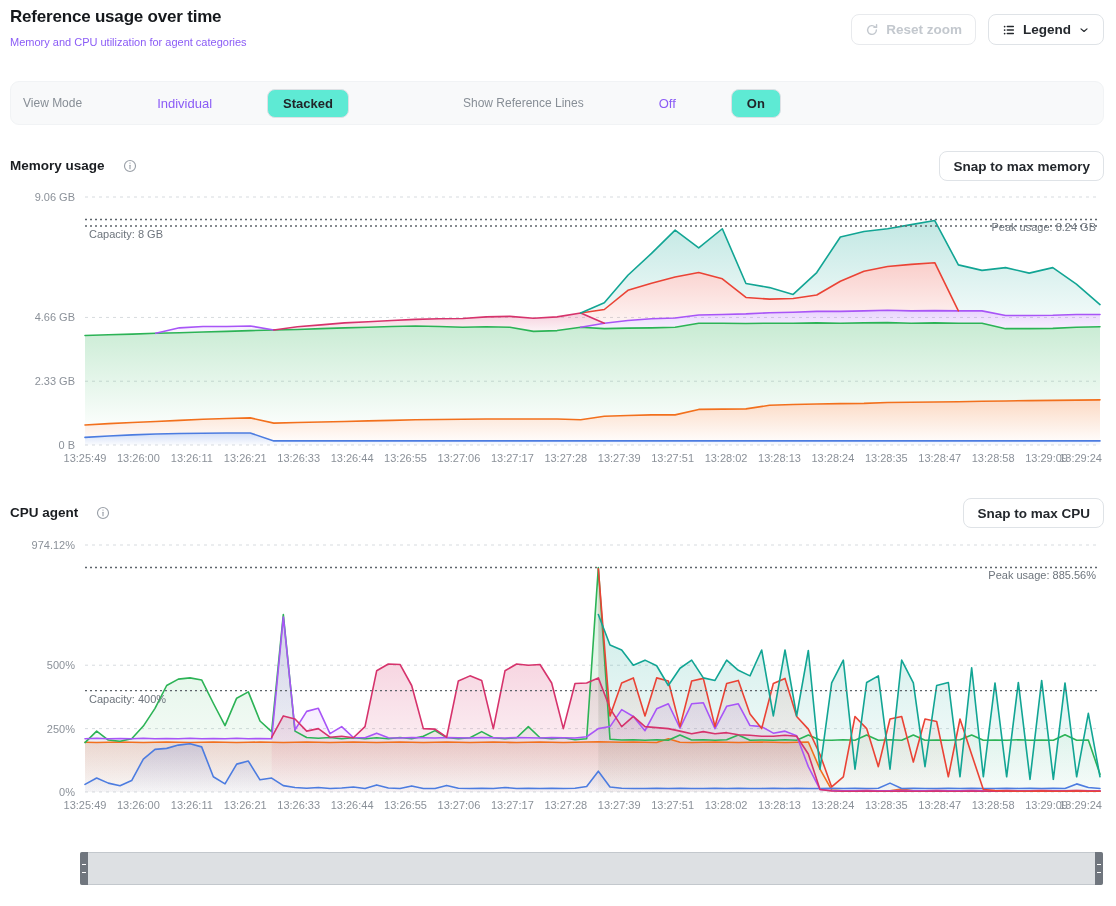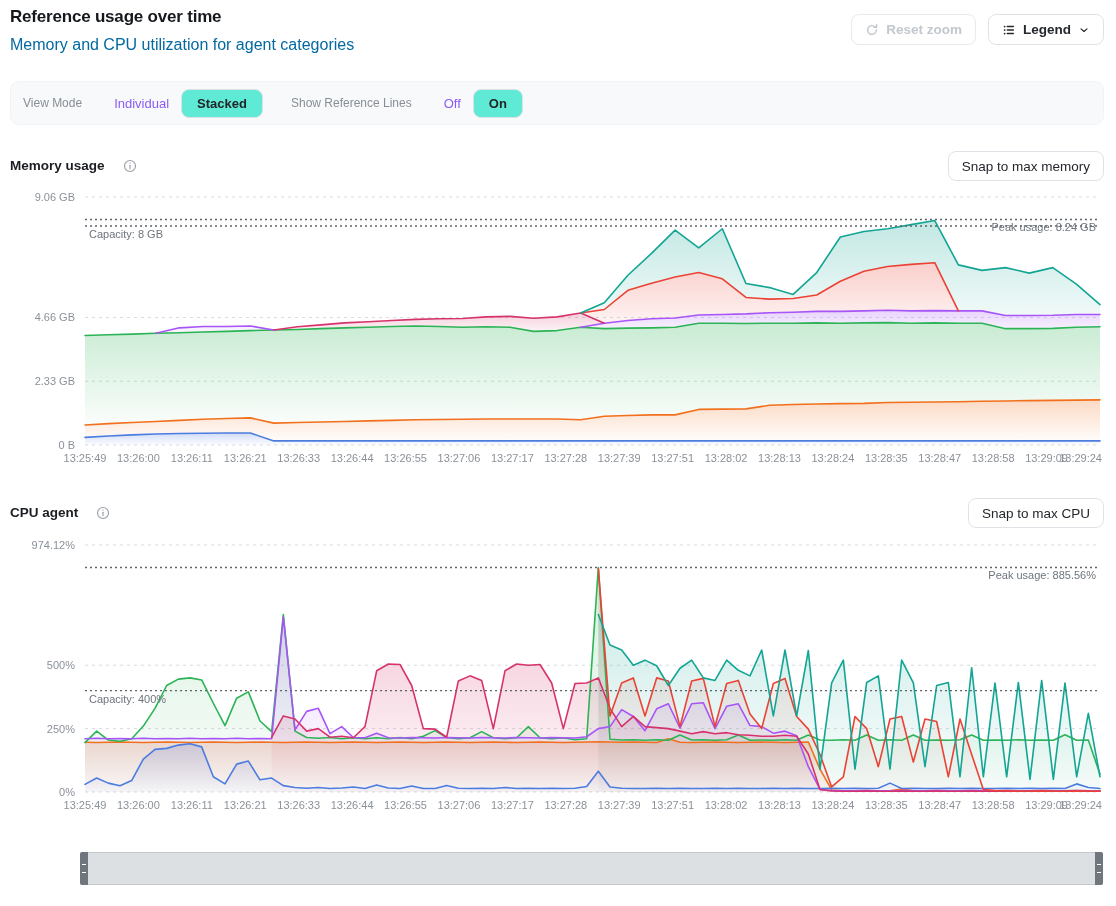--- a/index.html
+++ b/index.html
@@ -1,31 +1,31 @@
 <!DOCTYPE html>
 <html><head>
 <meta charset="utf-8">
 <style>
   html,body{margin:0;padding:0;background:#fff;}
   body{position:relative;width:1116px;height:906px;font-family:"Liberation Sans","DejaVu Sans",sans-serif;color:#212529;overflow:hidden;}
   .abs{position:absolute;}
   .page-title{left:10px;top:7px;font-size:17px;font-weight:700;color:#15181c;letter-spacing:-.2px;}
-  .page-subtitle{left:10px;top:36px;font-size:16px;color:#0369a1;}
+  .page-subtitle{left:10px;top:36px;font-size:11px;color:#8b5cf6;}
   .top-btns{right:12px;top:14px;display:flex;gap:12px;}
   .btn{display:flex;align-items:center;gap:7px;height:31px;padding:2px 13px;background:#fff;border:1px solid #dfe3e7;border-radius:8px;font-size:13.5px;font-weight:600;color:#24282d;cursor:pointer;box-sizing:border-box;white-space:nowrap;}
   .btn.disabled{color:#c3c8ce;border-color:#e8eaed;cursor:default;}
   .btn .ic{display:flex;align-items:center;}
-  .toolbar{left:10px;top:81px;width:1094px;height:44px;background:#f8f9fa;border:1px solid #f1f3f5;border-radius:9px;display:flex;align-items:center;padding:0 12px;box-sizing:border-box;}
+  .toolbar{left:10px;top:81px;width:1094px;height:44px;background:#f8f9fa;border:1px solid #f1f3f5;border-radius:9px;display:flex;align-items:center;padding:0 12px;box-sizing:border-box;gap:43px;}
   .bar-label{font-size:12px;color:#878e96;margin-right:20px;}
   .txt-opt{font-size:13px;color:#8b5cf6;padding:6px 12px;cursor:pointer;}
   .pill{font-size:13px;color:#212529;background:#5eead4;border:1px solid #dde1e5;border-radius:8px;padding:6px 15px;cursor:pointer;font-weight:bold;}
   .gap28{width:28px;}
   .sec-head{left:0;width:1116px;height:32px;}
   .sec-title{position:absolute;left:10px;top:7px;display:flex;align-items:center;gap:18px;font-size:13.5px;font-weight:700;color:#1a1d21;}
-  .snap-btn{position:absolute;right:12px;top:0;height:30px;display:flex;align-items:center;padding:8px 13px;background:#fff;border:1px solid #dfe3e7;border-radius:8px;font-size:13.5px;font-weight:400;color:#24282d;cursor:pointer;box-sizing:border-box;}
+  .snap-btn{position:absolute;right:12px;top:0;height:30px;display:flex;align-items:center;padding:8px 13px;background:#fff;border:1px solid #dfe3e7;border-radius:8px;font-size:13.5px;font-weight:700;color:#24282d;cursor:pointer;box-sizing:border-box;}
   svg.chart{left:0;width:1116px;height:300px;display:block;}
   svg.chart text.tick{font-size:11px;fill:#8b9199;font-family:"Liberation Sans","DejaVu Sans",sans-serif;}
   svg.chart text.ref{font-size:11px;fill:#6d747c;font-family:"Liberation Sans","DejaVu Sans",sans-serif;}
   .brush{left:80px;top:852px;width:1023px;height:33px;background:#dde0e3;border:1px solid #c3c8cd;border-radius:2px;box-sizing:border-box;cursor:grab;}
   .brush-handle{position:absolute;top:-1px;width:8px;height:33px;background:#70767e;display:flex;align-items:center;justify-content:center;cursor:ew-resize;}
   .brush-handle.l{left:-1px;border-radius:2px 0 0 2px;}
   .brush-handle.r{right:-1px;border-radius:0 2px 2px 0;}
   .brush-handle span{display:block;width:4px;height:7px;border-top:1.5px solid #fff;border-bottom:1.5px solid #fff;}
 </style>
 </head>

